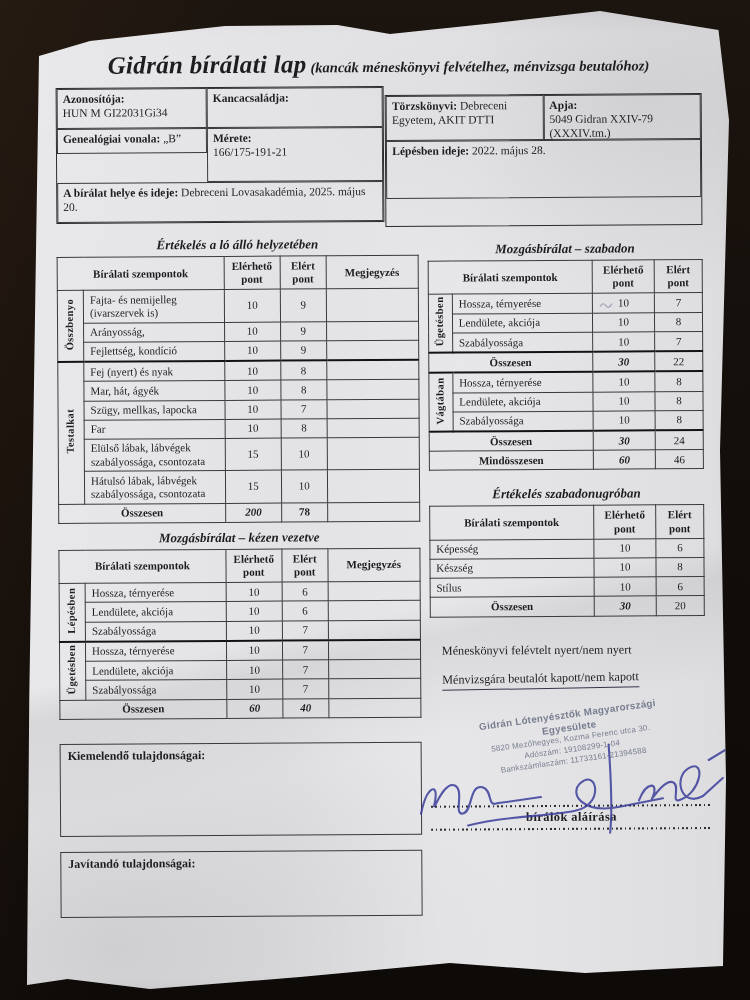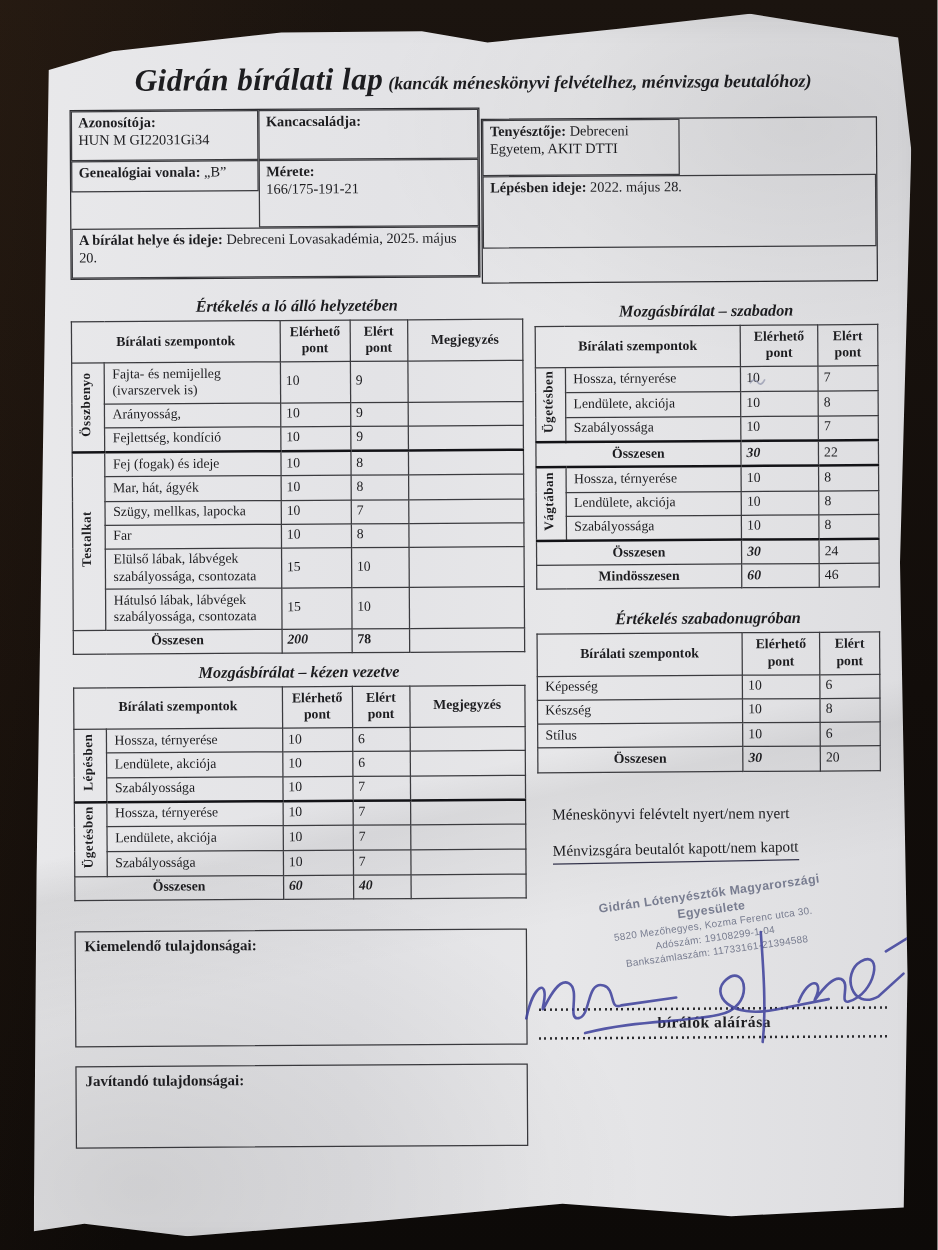--- a/index.html
+++ b/index.html
@@ -51,21 +51,21 @@
   
   .main { display:flex; gap:9px; margin-top:2px; }
   .col-left { width:56%; }
   .col-right { flex:1; margin-top:6px; }
 
   table { border-collapse:collapse; width:100%; table-layout:fixed; font-size:11px; line-height:1.2; }
   table { border:1.8px solid #222226; }
   th,td { border:1px solid #3b3b3f; padding:2.5px 4px; vertical-align:middle; }
   th { font-weight:bold; text-align:center; font-size:11px; padding:3px 2px; }
   td.crit { text-align:left; padding-left:6px; }
-  td.num { position:relative; }
+  td.num { text-align:center; position:relative; }
   td.vcell { padding:0; text-align:center; }
   .vtext { writing-mode:vertical-rl; transform:rotate(180deg); font-weight:bold; font-size:10.5px;
            display:inline-block; margin:2px auto; letter-spacing:.4px; }
   tr.sep td { border-top:2.4px solid #131317; }
   tr.tot td { font-weight:bold; }
   tr.tot td.lab { text-align:center; }
   .bi { font-style:italic; font-weight:bold; }
   .smudge { position:absolute; left:6px; top:7px; width:14px; height:8px; opacity:.65; }
 
   
@@ -117,22 +117,26 @@
           <span class="lbl">Genealógiai vonala:</span>
           <span>„B”</span>
         </div>
         <div class="icell c-span2">
           <span class="lbl">A bírálat helye és ideje:</span>
           <span>Debreceni Lovasakadémia, 2025. május 20.</span>
         </div>
       </div>
       <div class="info-right">
         <div class="icell">
-          <span class="lbl">Tenyésztője:</span>
+          <span class="lbl">Törzskönyvi:</span>
           <span>Debreceni Egyetem, AKIT DTTI</span>
+        </div>
+        <div class="icell">
+          <span class="lbl blk">Apja:</span>
+          <span class="blk">5049 Gidran XXIV-79 (XXXIV.tm.)</span>
         </div>
         <div class="icell c-span2">
           <span class="lbl">Lépésben ideje:</span>
           <span>2022. május 28.</span>
         </div>
       </div>
     </div>
 
     <div class="main">
 
@@ -170,21 +174,21 @@
               <td></td>
             </tr>
             <tr>
               <td class="crit">Fejlettség, kondíció</td>
               <td class="num">10</td>
               <td class="num">9</td>
               <td></td>
             </tr>
             <tr class="sep">
               <td class="vcell" rowspan="6"><span class="vtext">Testalkat</span></td>
-              <td class="crit">Fej (fogak) és ideje</td>
+              <td class="crit">Fej (nyert) és nyak</td>
               <td class="num">10</td>
               <td class="num">8</td>
               <td></td>
             </tr>
             <tr>
               <td class="crit">Mar, hát, ágyék</td>
               <td class="num">10</td>
               <td class="num">8</td>
               <td></td>
             </tr>

